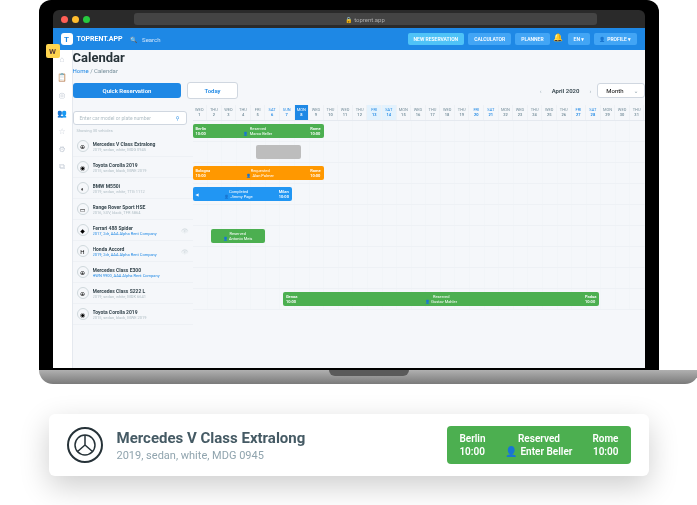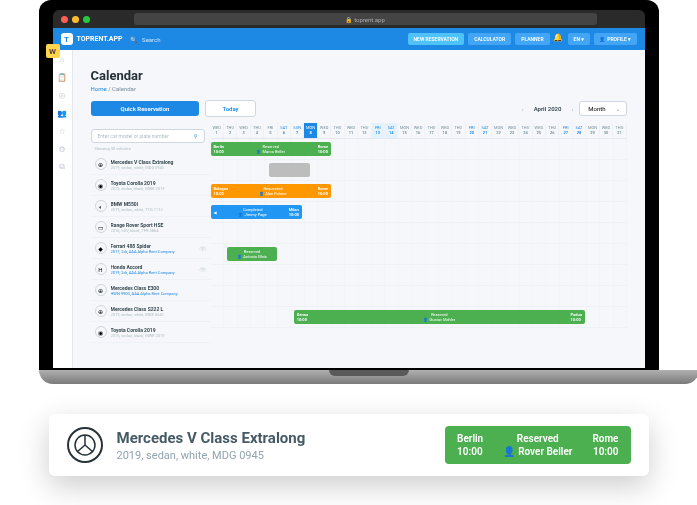--- a/index.html
+++ b/index.html
@@ -16,21 +16,21 @@
 .logo-icon{width:12px;height:12px;background:#fff;border-radius:3px;display:flex;align-items:center;justify-content:center;color:#1e88e5;font-size:8px;font-weight:700}
 .search{flex:1;display:flex;align-items:center;gap:4px;color:#cfe4fb;font-size:6px;max-width:120px}
 .hdr-btns{display:flex;gap:4px;margin-left:auto}
 .hdr-btn{background:#42a5f5;color:#fff;font-size:5px;padding:3px 6px;border-radius:2px;font-weight:600}
 .hdr-btn.new{background:#4fc3f7}
 .notif{color:#fff;font-size:8px}
 .body{display:flex;height:318px}
 .sidebar{width:20px;background:#fff;border-right:1px solid #e5e9ef;display:flex;flex-direction:column;align-items:center;padding-top:4px;gap:8px}
 .side-icon{width:10px;height:10px;color:#c5ccd6;font-size:8px;display:flex;align-items:center;justify-content:center}
 .workspace-badge{width:14px;height:14px;background:#ffd54f;border-radius:2px;display:flex;align-items:center;justify-content:center;font-size:8px;font-weight:700;color:#5d4037;margin-left:-7px;position:absolute;top:44px;left:14px;z-index:2}
-.main{flex:1;padding:18px;overflow:hidden}
+.main{flex:1;padding:0;overflow:hidden}
 .page-title{font-size:13px;font-weight:700;color:#263238}
 .breadcrumb{font-size:6px;color:#78909c;margin-top:2px}
 .breadcrumb a{color:#1e88e5;text-decoration:none}
 .toolbar{display:flex;gap:6px;margin-top:8px;align-items:center}
 .btn-quick{background:#1e88e5;color:#fff;font-size:6px;padding:4px 30px;border-radius:3px;font-weight:600}
 .btn-today{background:#fff;border:1px solid #d0d7e0;color:#1e88e5;font-size:6px;padding:4px 16px;border-radius:3px;font-weight:600}
 .month-nav{display:flex;align-items:center;gap:10px;margin-left:auto;font-size:6px;font-weight:600;color:#37474f}
 .nav-arrow{color:#b0bec5;cursor:pointer}
 .month-select{background:#fff;border:1px solid #d0d7e0;font-size:6px;padding:3px 20px 3px 8px;border-radius:3px;position:relative}
 .month-select::after{content:'⌄';position:absolute;right:5px;color:#90a4ae}
@@ -391,20 +391,20 @@
     <div class="detail-name">Mercedes V Class Extralong</div>
     <div class="detail-meta">2019, sedan, white, MDG 0945</div>
   </div>
   <div class="detail-res">
     <div class="col">
       <span>Berlin</span>
       <span>10:00</span>
     </div>
     <div class="col mid">
       <span>Reserved</span>
-      <span>👤 <span>Rover Beller</span></span>
+      <span>👤 <span>Enter Beller</span></span>
     </div>
     <div class="col" style="text-align:right">
       <span>Rome</span>
       <span>10:00</span>
     </div>
   </div>
 </div>
 
 </body></html>

